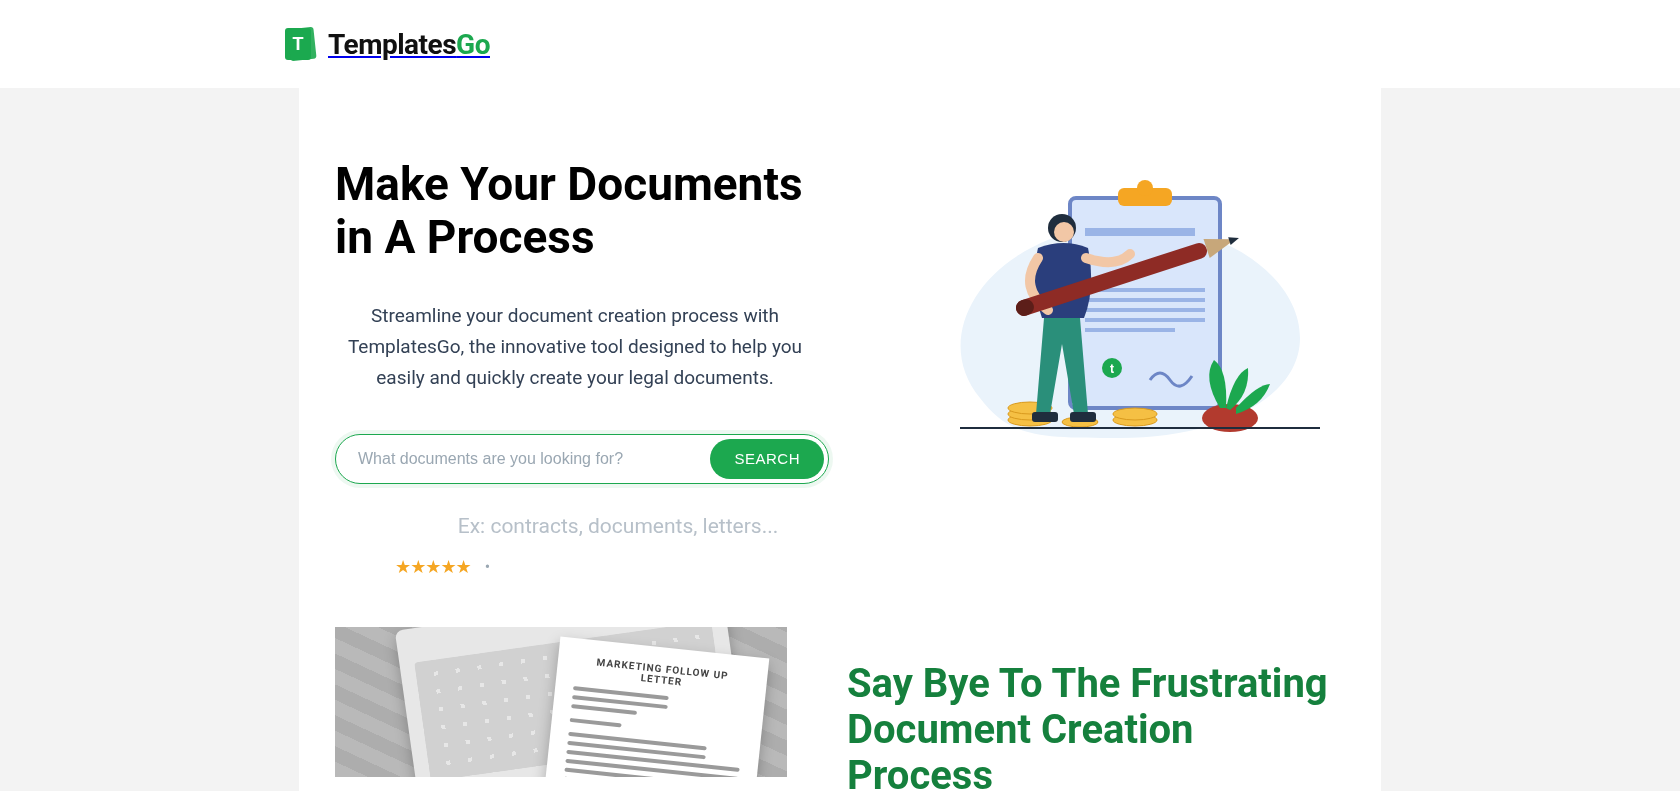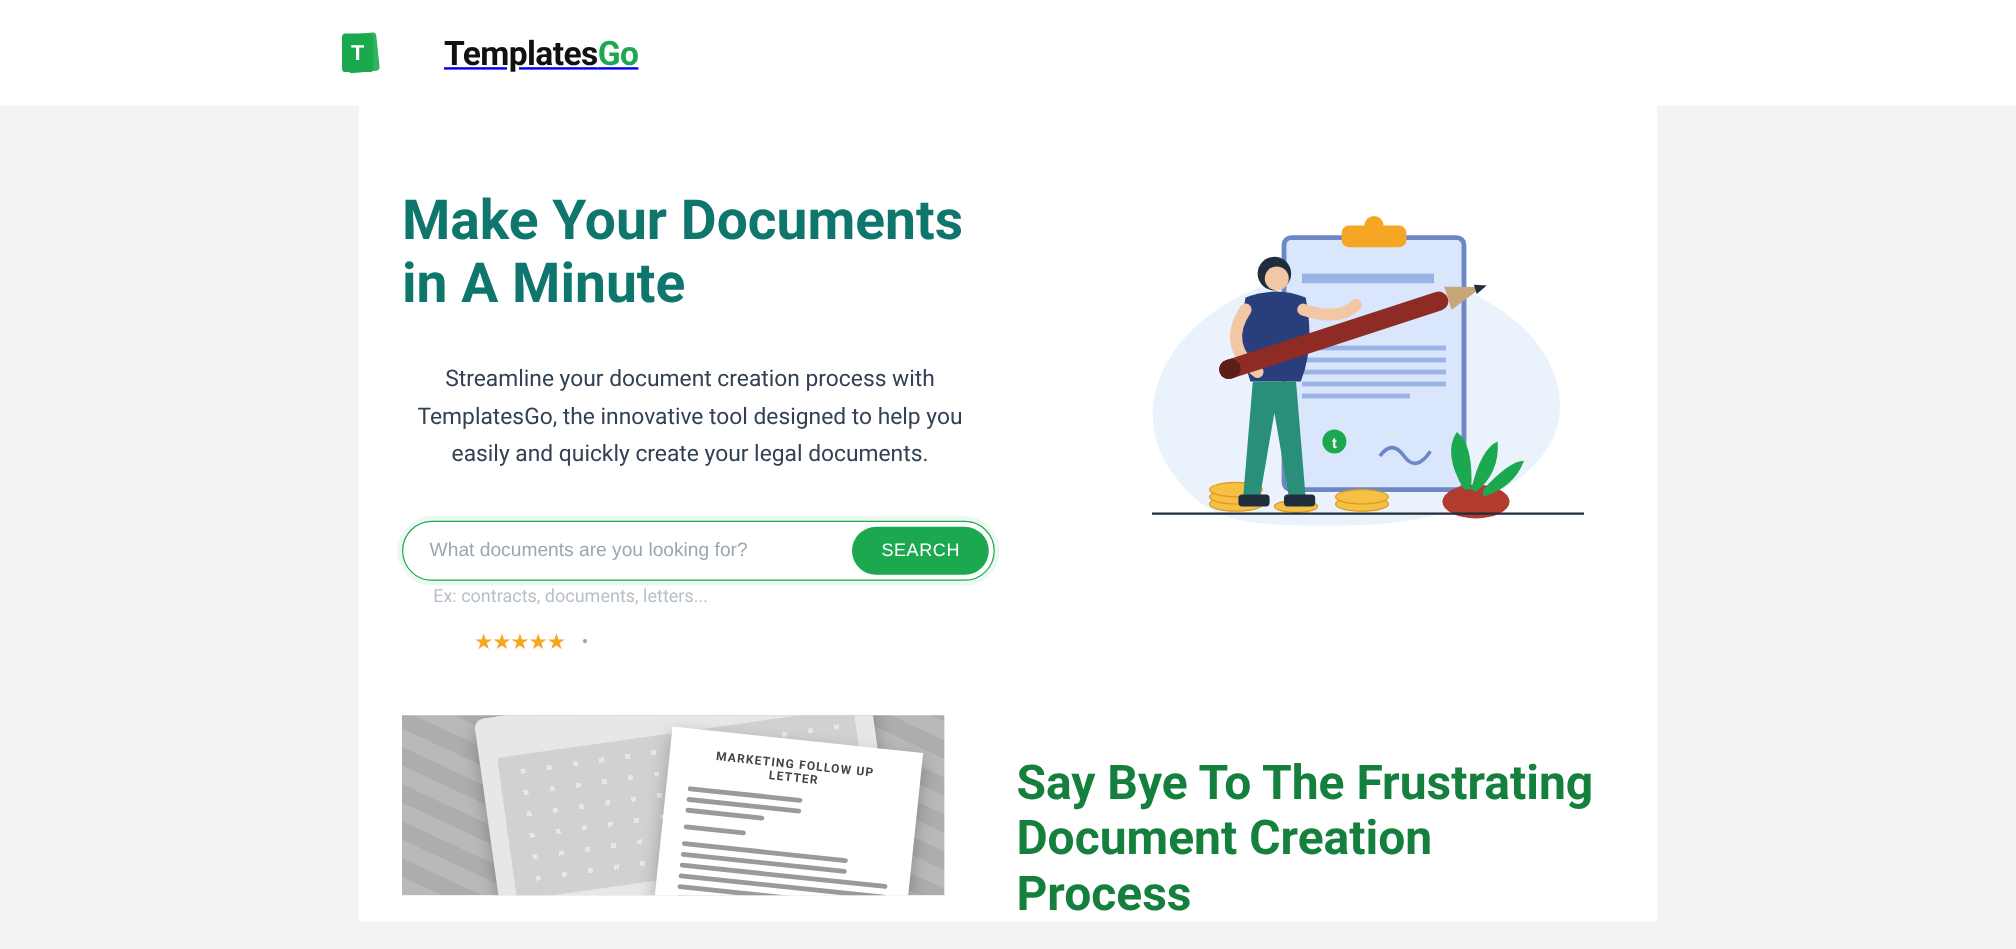--- a/index.html
+++ b/index.html
@@ -23,21 +23,20 @@
     gap: 10px;
   }
   .logo-mark {
     width: 36px; height: 38px;
     position: relative;
   }
   .logo-text {
     font-size: 28px;
     font-weight: 700;
     letter-spacing: -0.5px;
-    margin-left: 42px;
   }
   .logo-text .dark { color: #111; }
   .logo-text .green { color: #1ca84f; }
 
   .card {
     background: #ffffff;
     width: 1082px;
     margin: 0 auto;
     padding: 70px 36px 0 36px;
     box-shadow: 0 0 0 rgba(0,0,0,0);
@@ -49,21 +48,21 @@
     align-items: flex-start;
     margin-bottom: 50px;
   }
   .hero-left { width: 540px; }
   .hero-right { flex: 1; display:flex; justify-content:center; align-items:center; }
 
   h1.page-title {
     font-size: 46px;
     line-height: 1.15;
     font-weight: 700;
-    color: #0f766e;
+    color: #000000;
     margin-bottom: 36px;
   }
   .subtitle {
     font-size: 19px;
     line-height: 1.65;
     color: #334155;
     margin-bottom: 40px;
     max-width: 480px;
     text-align: center;
   }
@@ -94,24 +93,25 @@
     border:none;
     border-radius: 999px;
     background:#1ca84f;
     color:#fff;
     font-weight:400;
     font-size:15px;
     letter-spacing:0.5px;
     cursor:pointer;
   }
   .hint {
-    margin-top: 4px;
+    margin-top: 30px;
     margin-left: 26px;
-    font-size: 15px;
+    font-size: 21px;
     color: #b7c0c9;
+    text-align: center;
   }
   .meta-row {
     margin-top: 18px;
     margin-left: 60px;
     display:flex;
     align-items:center;
     gap:14px;
     font-size:16px;
     color:#2b3a49;
   }
@@ -193,21 +193,21 @@
     </span>
   </a>
 </div>
 
 <div class="card">
 
   <div class="hero">
     <div class="hero-left">
       <h1 class="page-title">
         <span>Make Your Documents</span><br>
-        <span>in A Minute</span>
+        <span>in A Process</span>
       </h1>
       <p class="subtitle">Streamline your document creation process with TemplatesGo, the innovative tool designed to help you easily and quickly create your legal documents.</p>
 
       <div class="searchbar">
         <input type="text" placeholder="What documents are you looking for?" style="">
         <button>SEARCH</button>
       </div>
 
       <div class="hint">Ex: contracts, documents, letters...</div>
 

